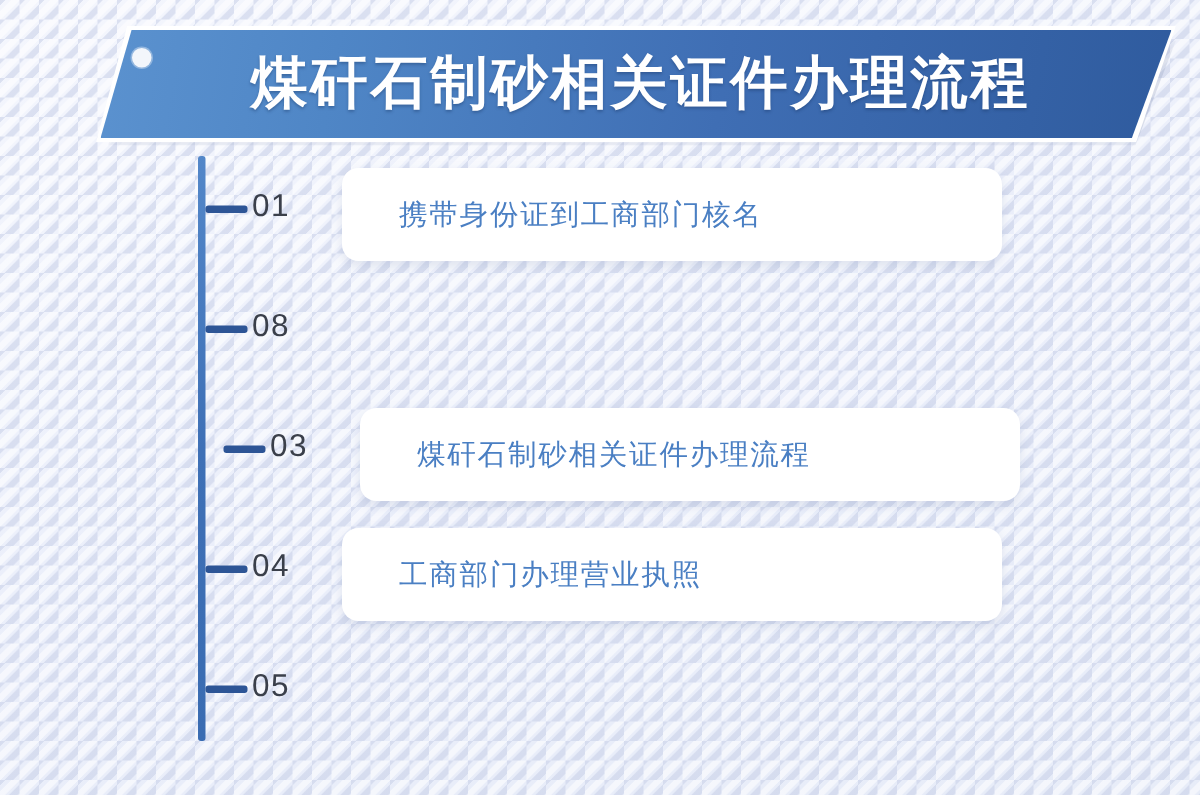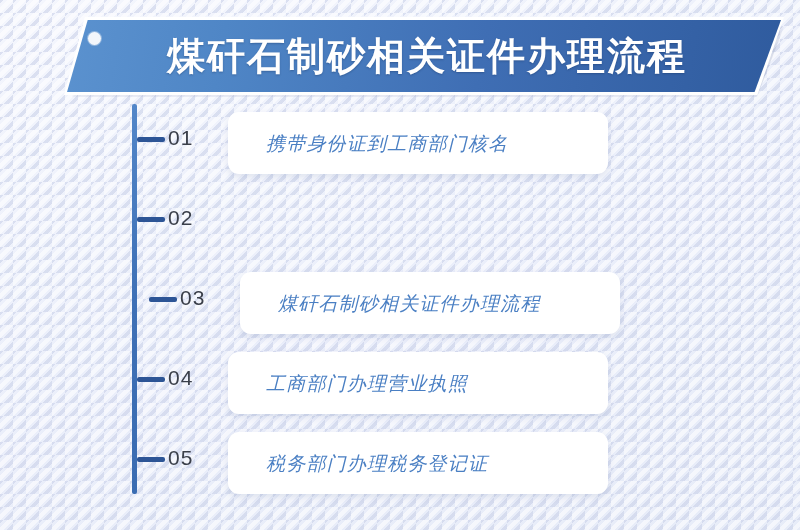--- a/index.html
+++ b/index.html
@@ -163,28 +163,27 @@
     font-size: 21px;
     font-weight: normal;
     letter-spacing: 1px;
     line-height: 32px;
   }
 
   .step-card {
     position: absolute;
     left: 228px;
     top: 12px;
-    width: 380px;
+    width: 440px;
     height: 62px;
     background: #ffffff;
     border-radius: 11px;
     box-shadow: 0 3px 7px rgba(125,140,178,0.20);
     display: flex;
     align-items: center;
-    font-style: italic;
   }
 
   .step-text {
     color: #4a7fc3;
     font-size: 19px;
     font-weight: normal;
     letter-spacing: 1.2px;
     padding-left: 38px;
     line-height: 1;
   }
@@ -210,21 +209,21 @@
     <div class="step-row" data-idx="0">
       <span class="tick"></span>
       <span class="step-number">01</span>
       <div class="step-card">
         <span class="step-text">携带身份证到工商部门核名</span>
       </div>
     </div>
 
     <div class="step-row" data-idx="1">
       <span class="tick"></span>
-      <span class="step-number">02</span>
+      <span class="step-number">08</span>
     </div>
 
     <div class="step-row" data-idx="2">
       <span class="tick"></span>
       <span class="step-number">03</span>
       <div class="step-card">
         <span class="step-text">煤矸石制砂相关证件办理流程</span>
       </div>
     </div>
 
@@ -232,19 +231,16 @@
       <span class="tick"></span>
       <span class="step-number">04</span>
       <div class="step-card">
         <span class="step-text">工商部门办理营业执照</span>
       </div>
     </div>
 
     <div class="step-row" data-idx="4">
       <span class="tick"></span>
       <span class="step-number">05</span>
-      <div class="step-card">
-        <span class="step-text">税务部门办理税务登记证</span>
-      </div>
     </div>
 
   </div>
 </div>
 
 </body></html>

